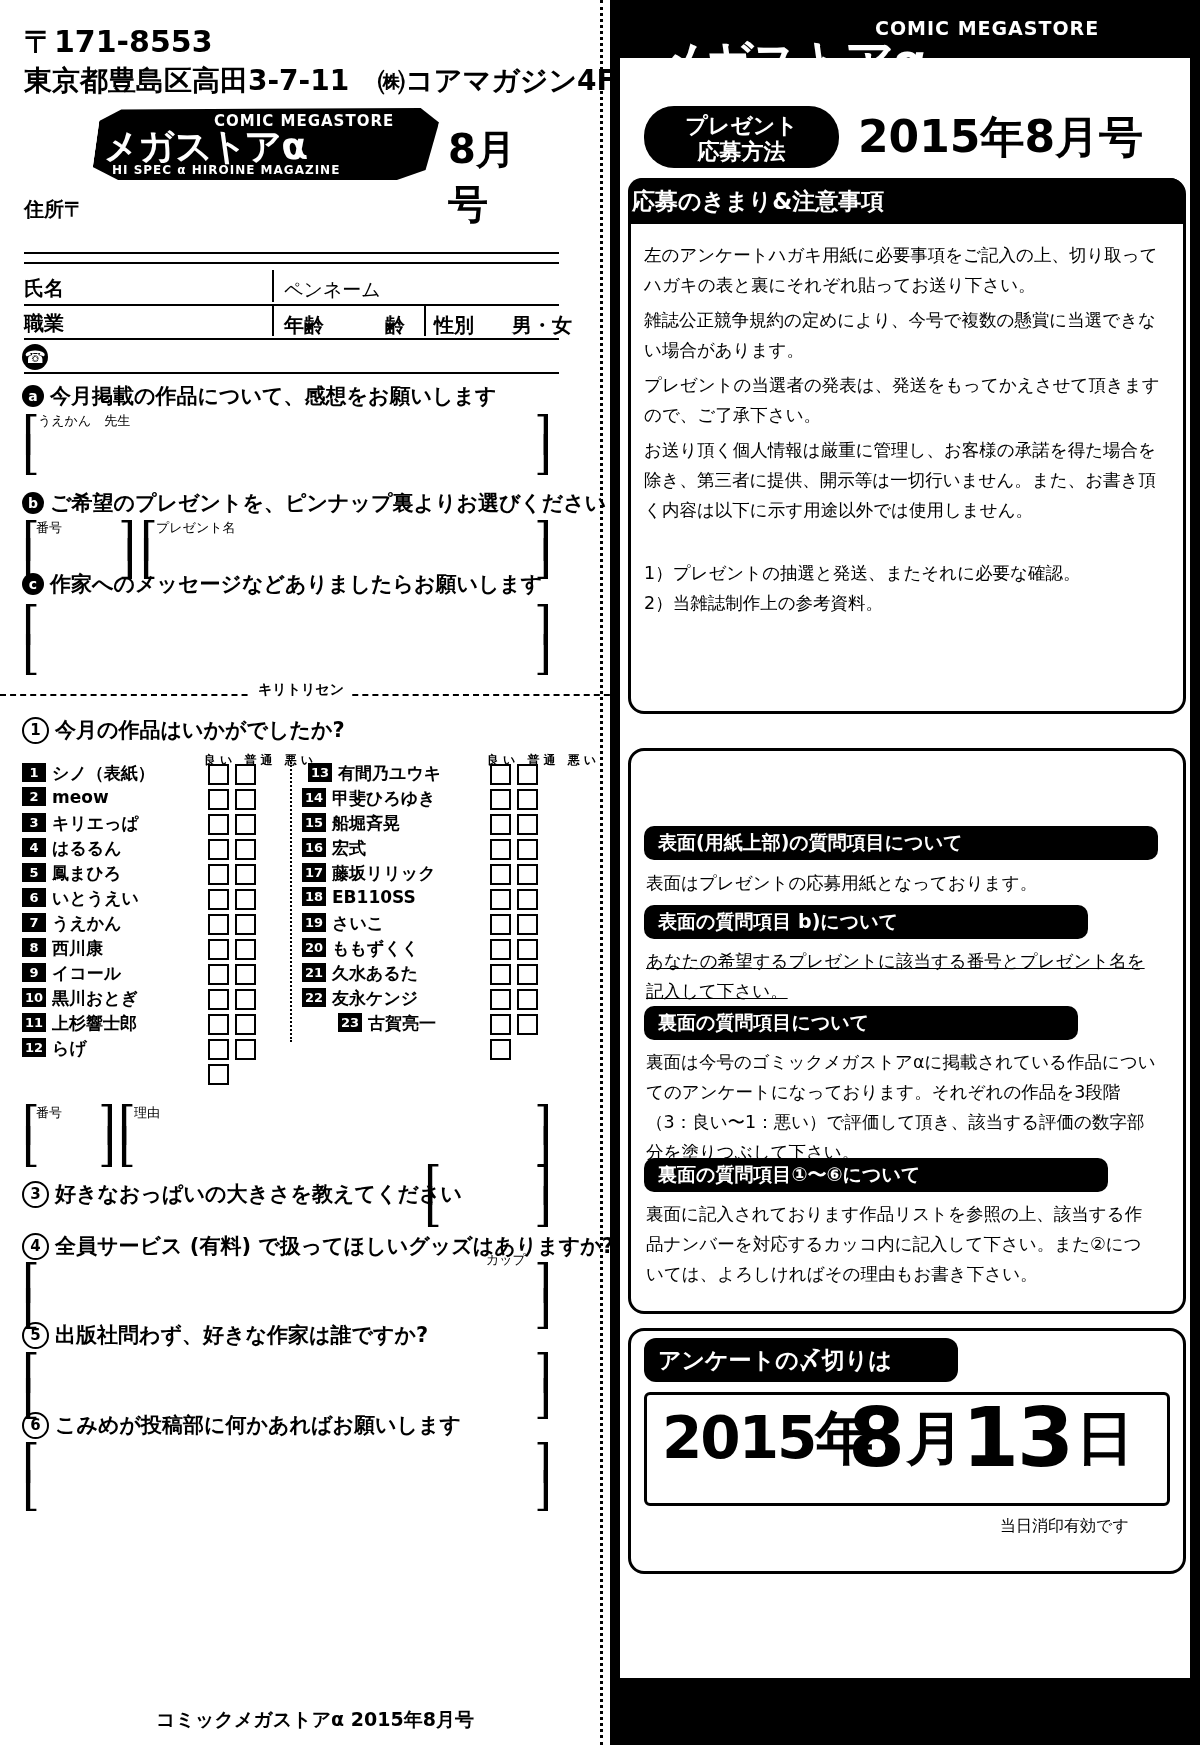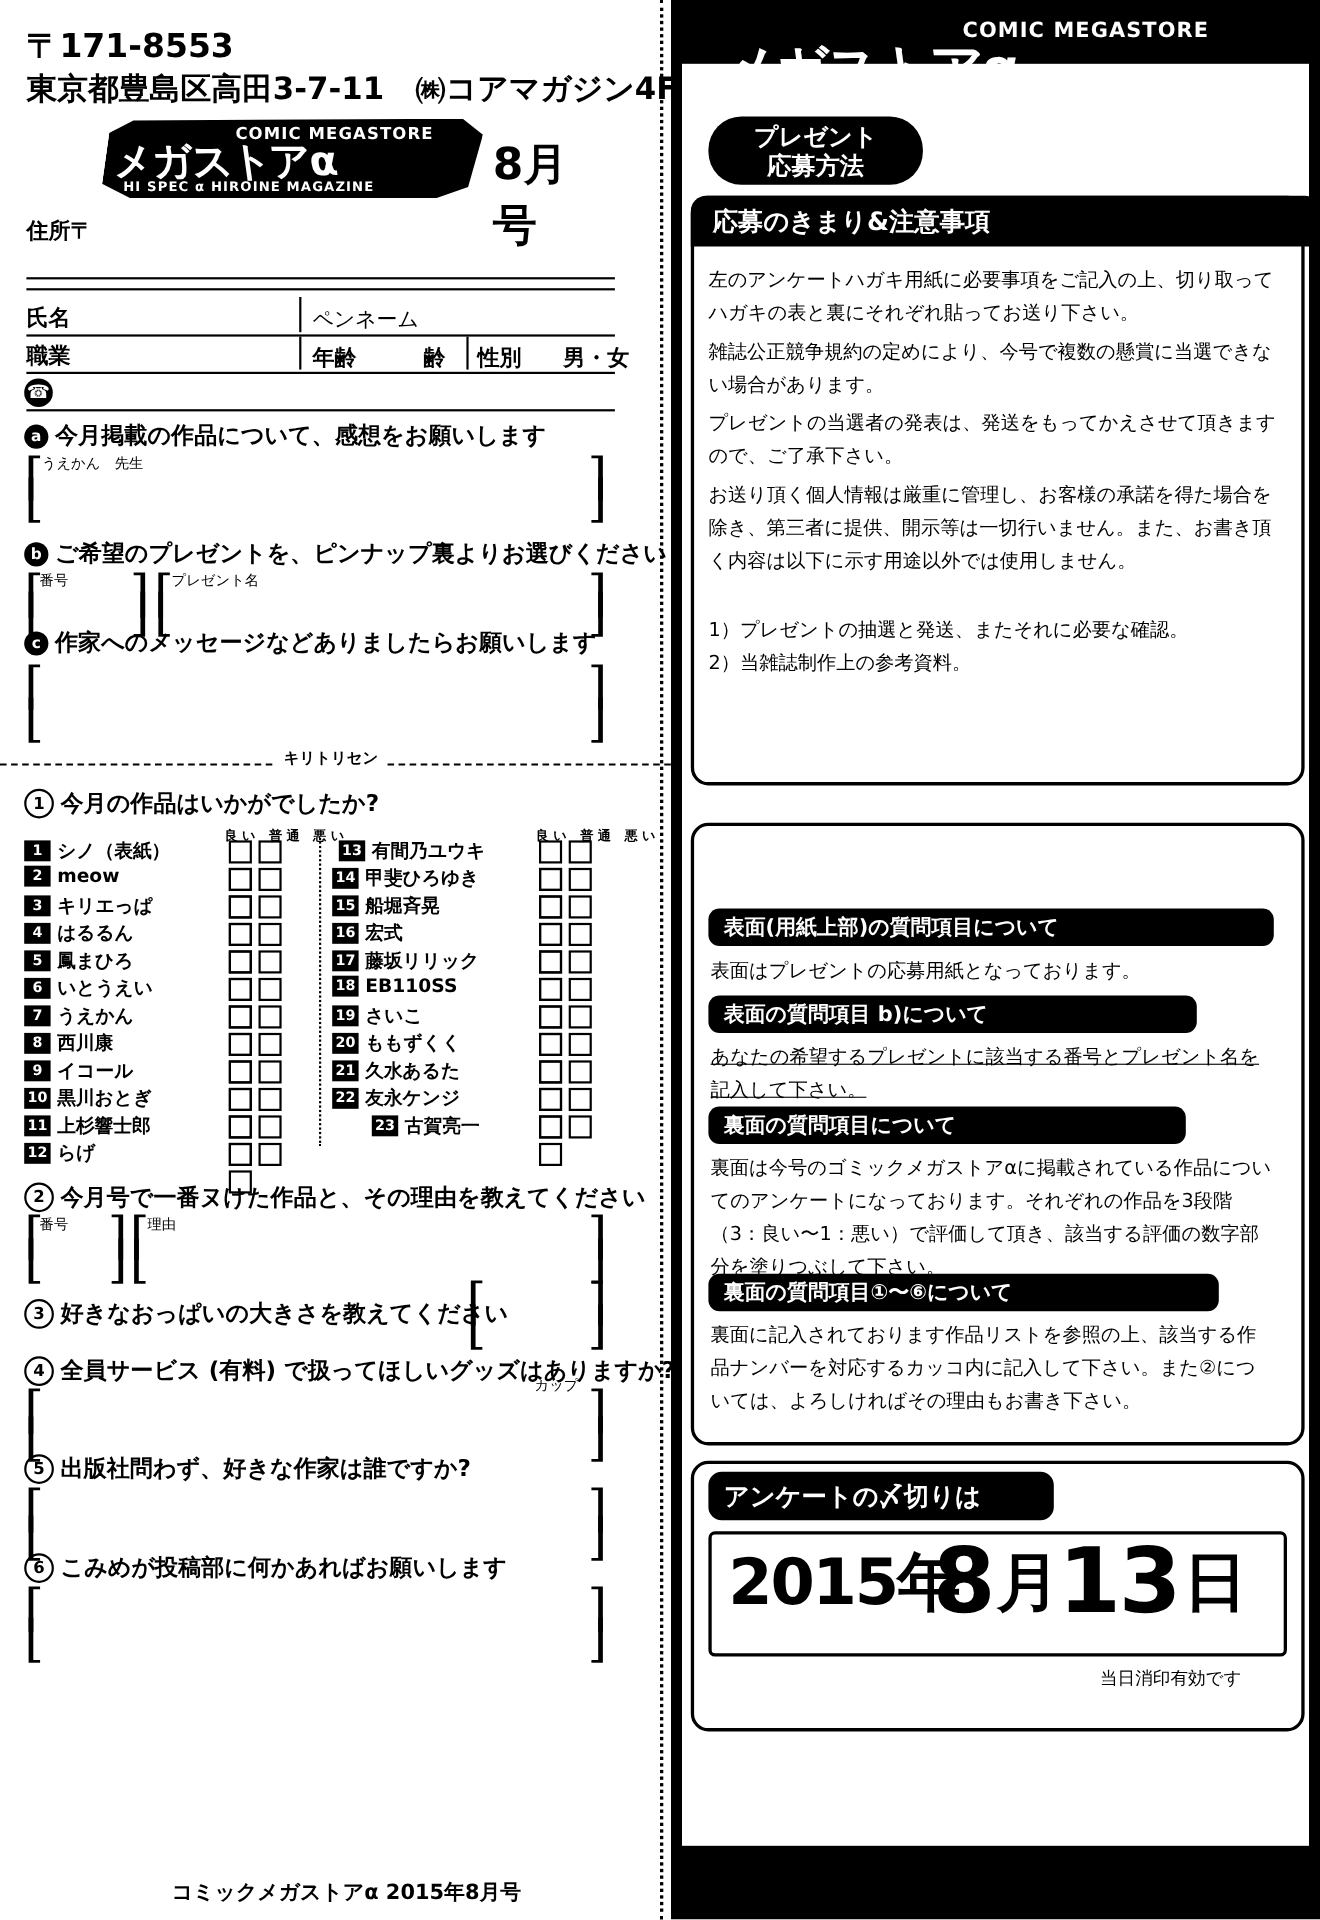--- a/index.html
+++ b/index.html
@@ -201,23 +201,20 @@
         <div class="wrow" style="left: 302px; top: 937px;"><span class="wnum">20</span><span class="wname">ももずくく</span></div>
         <div class="boxes" style="left: 490px; top: 939px; position: absolute;"><span class="bx"></span><span class="bx"></span><span class="bx"></span></div>
         <div class="wrow" style="left: 302px; top: 962px;"><span class="wnum">21</span><span class="wname">久水あるた</span></div>
         <div class="boxes" style="left: 490px; top: 964px; position: absolute;"><span class="bx"></span><span class="bx"></span><span class="bx"></span></div>
         <div class="wrow" style="left: 302px; top: 987px;"><span class="wnum">22</span><span class="wname">友永ケンジ</span></div>
         <div class="boxes" style="left: 490px; top: 989px; position: absolute;"><span class="bx"></span><span class="bx"></span><span class="bx"></span></div>
         <div class="wrow" style="left: 302px; top: 1012px; padding-left: 36px;"><span class="wnum">23</span><span class="wname">古賀亮一</span></div>
         <div class="boxes" style="left: 490px; top: 1014px; position: absolute;"><span class="bx"></span><span class="bx"></span><span class="bx"></span></div>
       </div>
 
-    <div class="qhead" style="left:22px;top:1074px;">
-      <span class="qnum">2</span><span>今月号で一番ヌけた作品と、その理由を教えてください</span>
-    </div>
     <div class="brkt" style="left:22px;top:1100px;">⌈</div>
     <div class="brkt" style="left:98px;top:1100px;">⌉</div>
     <div class="brkt" style="left:118px;top:1100px;">⌈</div>
     <div class="brkt" style="left:534px;top:1100px;">⌉</div>
     <div class="smalltxt" style="left:36px;top:1104px;">番号</div>
     <div class="smalltxt" style="left:134px;top:1104px;">理由</div>
     <div class="brkt" style="left:22px;top:1122px;">⌊</div>
     <div class="brkt" style="left:98px;top:1122px;">⌋</div>
     <div class="brkt" style="left:118px;top:1122px;">⌊</div>
     <div class="brkt" style="left:534px;top:1122px;">⌋</div>
@@ -268,23 +265,24 @@
       <div class="hdr-main">メガストアα</div>
       <div class="hdr-sub">HI SPEC α HIROINE MAGAZINE</div>
     </div>
 
     <div class="rinner"></div>
 
     <div class="pill" style="left:44px;top:106px;width:195px;height:60px;padding-top:2px;">
       <div style="font-size:22px;line-height:27px;margin-top:4px;">プレゼント</div>
       <div style="font-size:22px;line-height:25px;">応募方法</div>
     </div>
+    <div class="issue" style="left:258px;top:108px;">2015年8月号</div>
 
     <div class="panel" style="left:28px;top:178px;width:552px;height:530px;"></div>
-    <div class="secbar" style="left:28px;top:178px;width:552px;height:46px;border-radius:14px 14px 0 0;justify-content:flex-start;padding-left:20px;">応募のきまり&amp;注意事項</div>
+    <div class="secbar" style="left:28px;top:178px;width:552px;height:46px;border-radius:14px 14px 0 0;justify-content:flex-start;padding-left:4px;">応募のきまり&amp;注意事項</div>
     <div class="ptxt" style="left:44px;top:240px;width:520px;">左のアンケートハガキ用紙に必要事項をご記入の上、切り取ってハガキの表と裏にそれぞれ貼ってお送り下さい。</div>
     <div class="ptxt" style="left:44px;top:305px;width:520px;">雑誌公正競争規約の定めにより、今号で複数の懸賞に当選できない場合があります。</div>
     <div class="ptxt" style="left:44px;top:370px;width:520px;">プレゼントの当選者の発表は、発送をもってかえさせて頂きますので、ご了承下さい。</div>
     <div class="ptxt" style="left:44px;top:435px;width:520px;">お送り頂く個人情報は厳重に管理し、お客様の承諾を得た場合を除き、第三者に提供、開示等は一切行いません。また、お書き頂く内容は以下に示す用途以外では使用しません。</div>
     <div class="ptxt" style="left:44px;top:558px;width:520px;">1）プレゼントの抽選と発送、またそれに必要な確認。</div>
     <div class="ptxt" style="left:44px;top:588px;width:520px;">2）当雑誌制作上の参考資料。</div>
 
     <div class="panel" style="left:28px;top:748px;width:552px;height:560px;"></div>
 
     <div class="subbar" style="left:44px;top:826px;width:500px;height:34px;">表面(用紙上部)の質問項目について</div>

